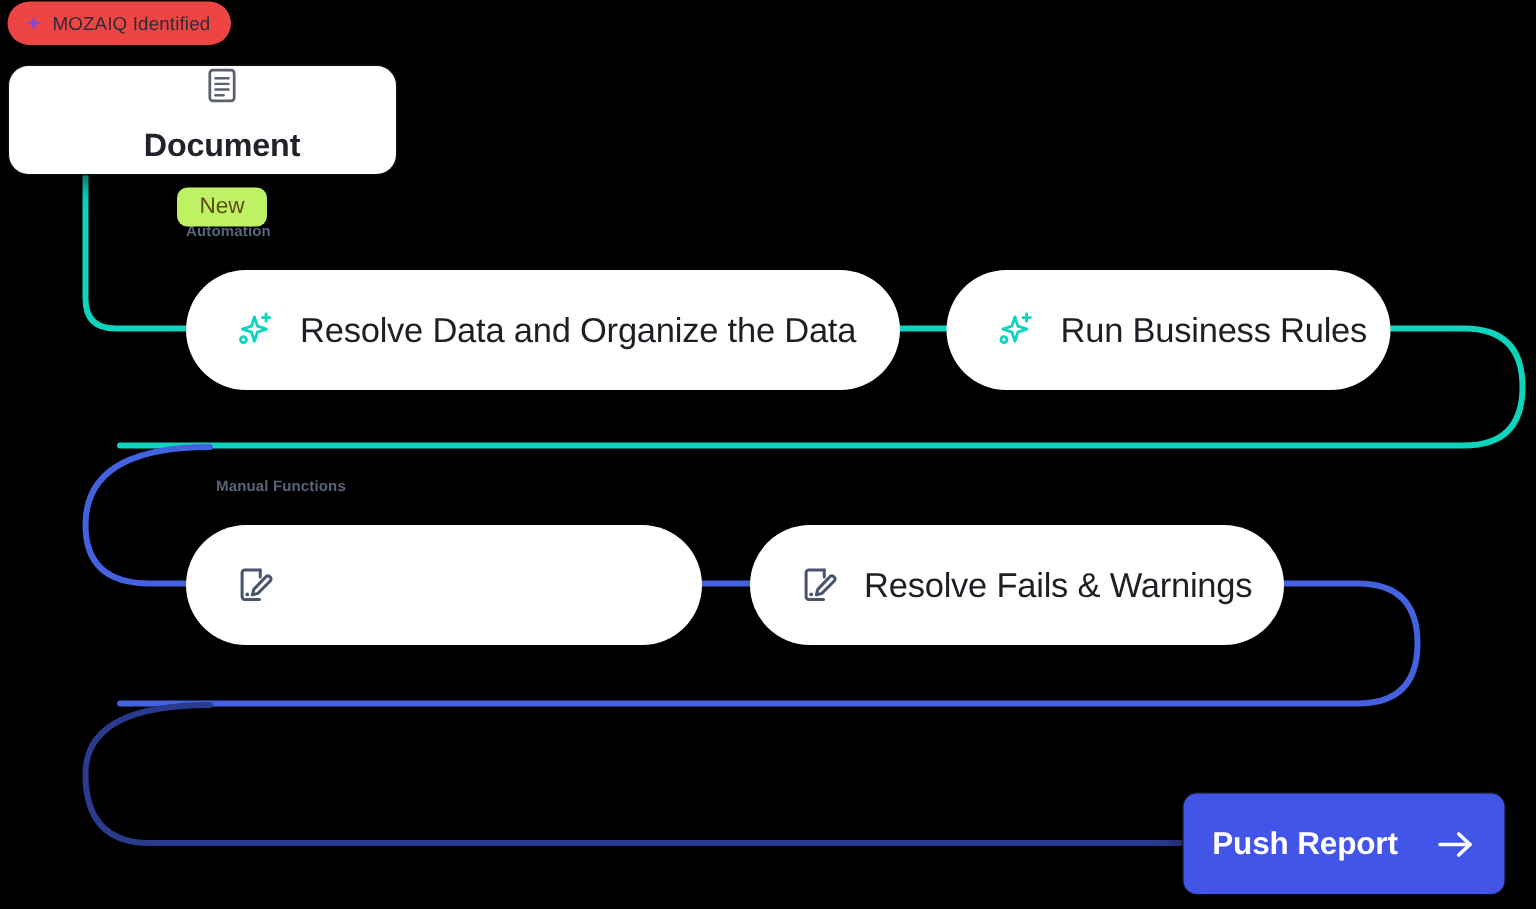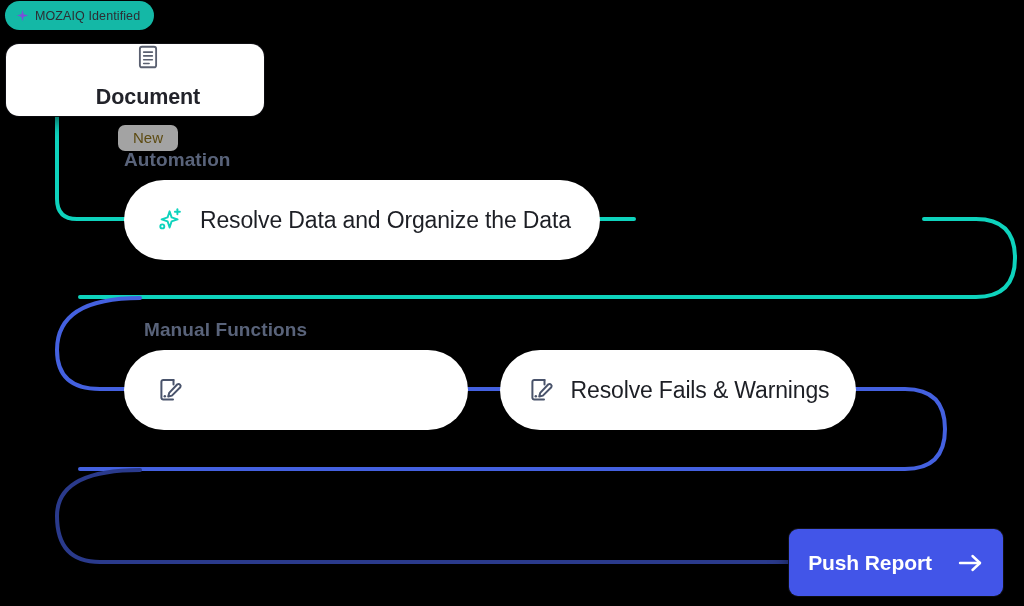--- a/index.html
+++ b/index.html
@@ -24,21 +24,21 @@
 
   
   .mozaiq-badge{
     position:absolute;
     left:5px; top:1px;
     height:29px;
     display:flex;
     align-items:center;
     gap:6px;
     padding:0 14px 0 11px;
-    background:#14b8a6;
+    background:#ef4444;
     border-radius:15px;
     z-index:6;
   }
   .mozaiq-badge .label{
     font-size:12.5px;
     font-weight:400;
     color:#2d2d33;
     letter-spacing:.1px;
     white-space:nowrap;
   }
@@ -62,34 +62,34 @@
   }
   .doc-icon{width:26px;height:26px;flex:none;display:block;}
   .doc-title{
     font-size:21.5px;
     font-weight:700;
     color:#22232a;
     letter-spacing:-.1px;
     white-space:nowrap;
   }
   .new-badge{
-    background:#a3a3a3;
+    background:#bef264;
     color:#5d4b12;
     font-size:15px;
     font-weight:400;
     border-radius:7px;
     padding:5px 15px 6px;
     line-height:1;
     white-space:nowrap;
   }
 
   
   .section-label{
     position:absolute;
-    font-size:19px;
+    font-size:10px;
     font-weight:700;
     color:#59637a;
     letter-spacing:.1px;
     white-space:nowrap;
     z-index:4;
   }
   #lbl-automation{left:124px; top:149px;}
   #lbl-manual{left:124px; top:319px;margin-left:20px;}
 
   
@@ -110,21 +110,21 @@
     font-size:23px;
     font-weight:400;
     color:#1d1f25;
     letter-spacing:-.15px;
   }
   .node-icon{width:28px;height:28px;flex:none;display:block;}
 
   #node-extract{left:124px; top:180px; width:476px;}
   #node-rules{left:631px; top:180px; width:296px;}
   #node-validate{left:124px; top:350px; width:344px;}
-  #node-resolve{left:500px; top:350px; width:356px;justify-content:center;}
+  #node-resolve{left:500px; top:350px; width:356px;}
 
   
   .push-btn{
     position:absolute;
     left:789px; top:529px;
     width:214px; height:67px;
     background:#4255e8;
     border-radius:9px;
     display:flex;
     align-items:center;
@@ -188,20 +188,29 @@
   <div class="node" id="node-extract">
     <svg class="node-icon" viewBox="0 0 28 28">
       <path d="M13.6 5.3 L15.6 11.4 L21.6 13.4 L15.6 15.4 L13.6 21.5 L11.6 15.4 L5.6 13.4 L11.6 11.4 Z" fill="none" stroke="#0ed3bd" stroke-width="1.9" stroke-linejoin="round"></path>
       <line x1="21.4" y1="3.2" x2="21.4" y2="8.2" stroke="#0ed3bd" stroke-width="1.9" stroke-linecap="round"></line>
       <line x1="18.9" y1="5.7" x2="23.9" y2="5.7" stroke="#0ed3bd" stroke-width="1.9" stroke-linecap="round"></line>
       <circle cx="6.3" cy="20.4" r="2" fill="none" stroke="#0ed3bd" stroke-width="1.9"></circle>
     </svg>
     <span class="node-label">Resolve Data and Organize the Data</span>
   </div>
 
+  <div class="node" id="node-rules">
+    <svg class="node-icon" viewBox="0 0 28 28">
+      <path d="M13.6 5.3 L15.6 11.4 L21.6 13.4 L15.6 15.4 L13.6 21.5 L11.6 15.4 L5.6 13.4 L11.6 11.4 Z" fill="none" stroke="#0ed3bd" stroke-width="1.9" stroke-linejoin="round"></path>
+      <line x1="21.4" y1="3.2" x2="21.4" y2="8.2" stroke="#0ed3bd" stroke-width="1.9" stroke-linecap="round"></line>
+      <line x1="18.9" y1="5.7" x2="23.9" y2="5.7" stroke="#0ed3bd" stroke-width="1.9" stroke-linecap="round"></line>
+      <circle cx="6.3" cy="20.4" r="2" fill="none" stroke="#0ed3bd" stroke-width="1.9"></circle>
+    </svg>
+    <span class="node-label">Run Business Rules</span>
+  </div>
 
   <div class="node" id="node-validate">
     <svg class="node-icon" viewBox="0 0 28 28">
       <path d="M17.5 4 H7.2 A1.8 1.8 0 0 0 5.4 5.8 V21.8 A1.8 1.8 0 0 0 7.2 23.6 H17" fill="none" stroke="#49536b" stroke-width="2" stroke-linecap="round" stroke-linejoin="round"></path>
       <path d="M17.5 4 L17.5 8.6" fill="none" stroke="#49536b" stroke-width="2" stroke-linecap="round"></path>
       <circle cx="8.8" cy="20.3" r="1.25" fill="#49536b"></circle>
       <path d="M21.4 8.3 A2.1 2.1 0 0 1 24.3 11.2 L15.9 19.6 L12.2 20.6 L13.2 16.9 Z" fill="none" stroke="#49536b" stroke-width="2" stroke-linejoin="round"></path>
     </svg>
   </div>
 

